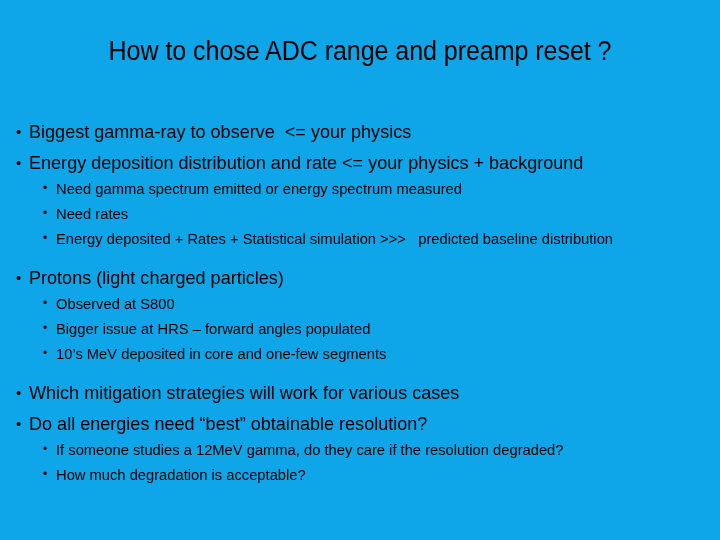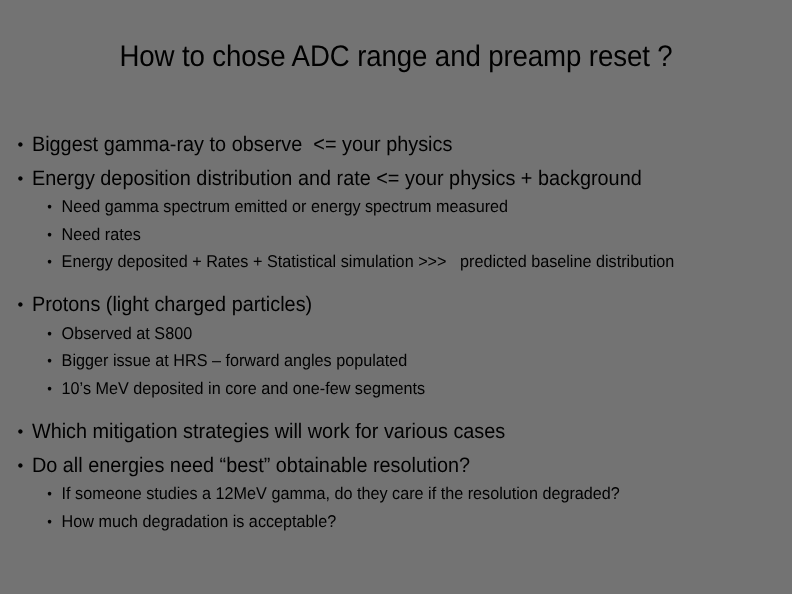--- a/index.html
+++ b/index.html
@@ -98,21 +98,21 @@
   .gap-before {
     margin-top: 13px;
   }
   .gap-small {
     margin-top: 4px;
   }
 </style>
 </head>
 <body>
 
-<div id="slide" style="background: #737373; color: rgb(0, 0, 0);">
+<div id="slide" style="background: #0ea5e9; color: rgb(0, 0, 0);">
 
   <div id="slide-title">How to chose ADC range and preamp reset ?</div>
 
   <div id="body-list">
       <div class="bullet-row lvl1"><span class="bullet-glyph">•</span><span class="bullet-text">Biggest gamma-ray to observe  &lt;= your physics</span></div>
       <div class="bullet-row lvl1 gap-small"><span class="bullet-glyph">•</span><span class="bullet-text">Energy deposition distribution and rate &lt;= your physics + background</span></div>
       <div class="bullet-row lvl2"><span class="bullet-glyph">•</span><span class="bullet-text">Need gamma spectrum emitted or energy spectrum measured</span></div>
       <div class="bullet-row lvl2"><span class="bullet-glyph">•</span><span class="bullet-text">Need rates</span></div>
       <div class="bullet-row lvl2"><span class="bullet-glyph">•</span><span class="bullet-text">Energy deposited + Rates + Statistical simulation &gt;&gt;&gt;   predicted baseline distribution</span></div>
       <div class="bullet-row lvl1 gap-before"><span class="bullet-glyph">•</span><span class="bullet-text">Protons (light charged particles)</span></div>

